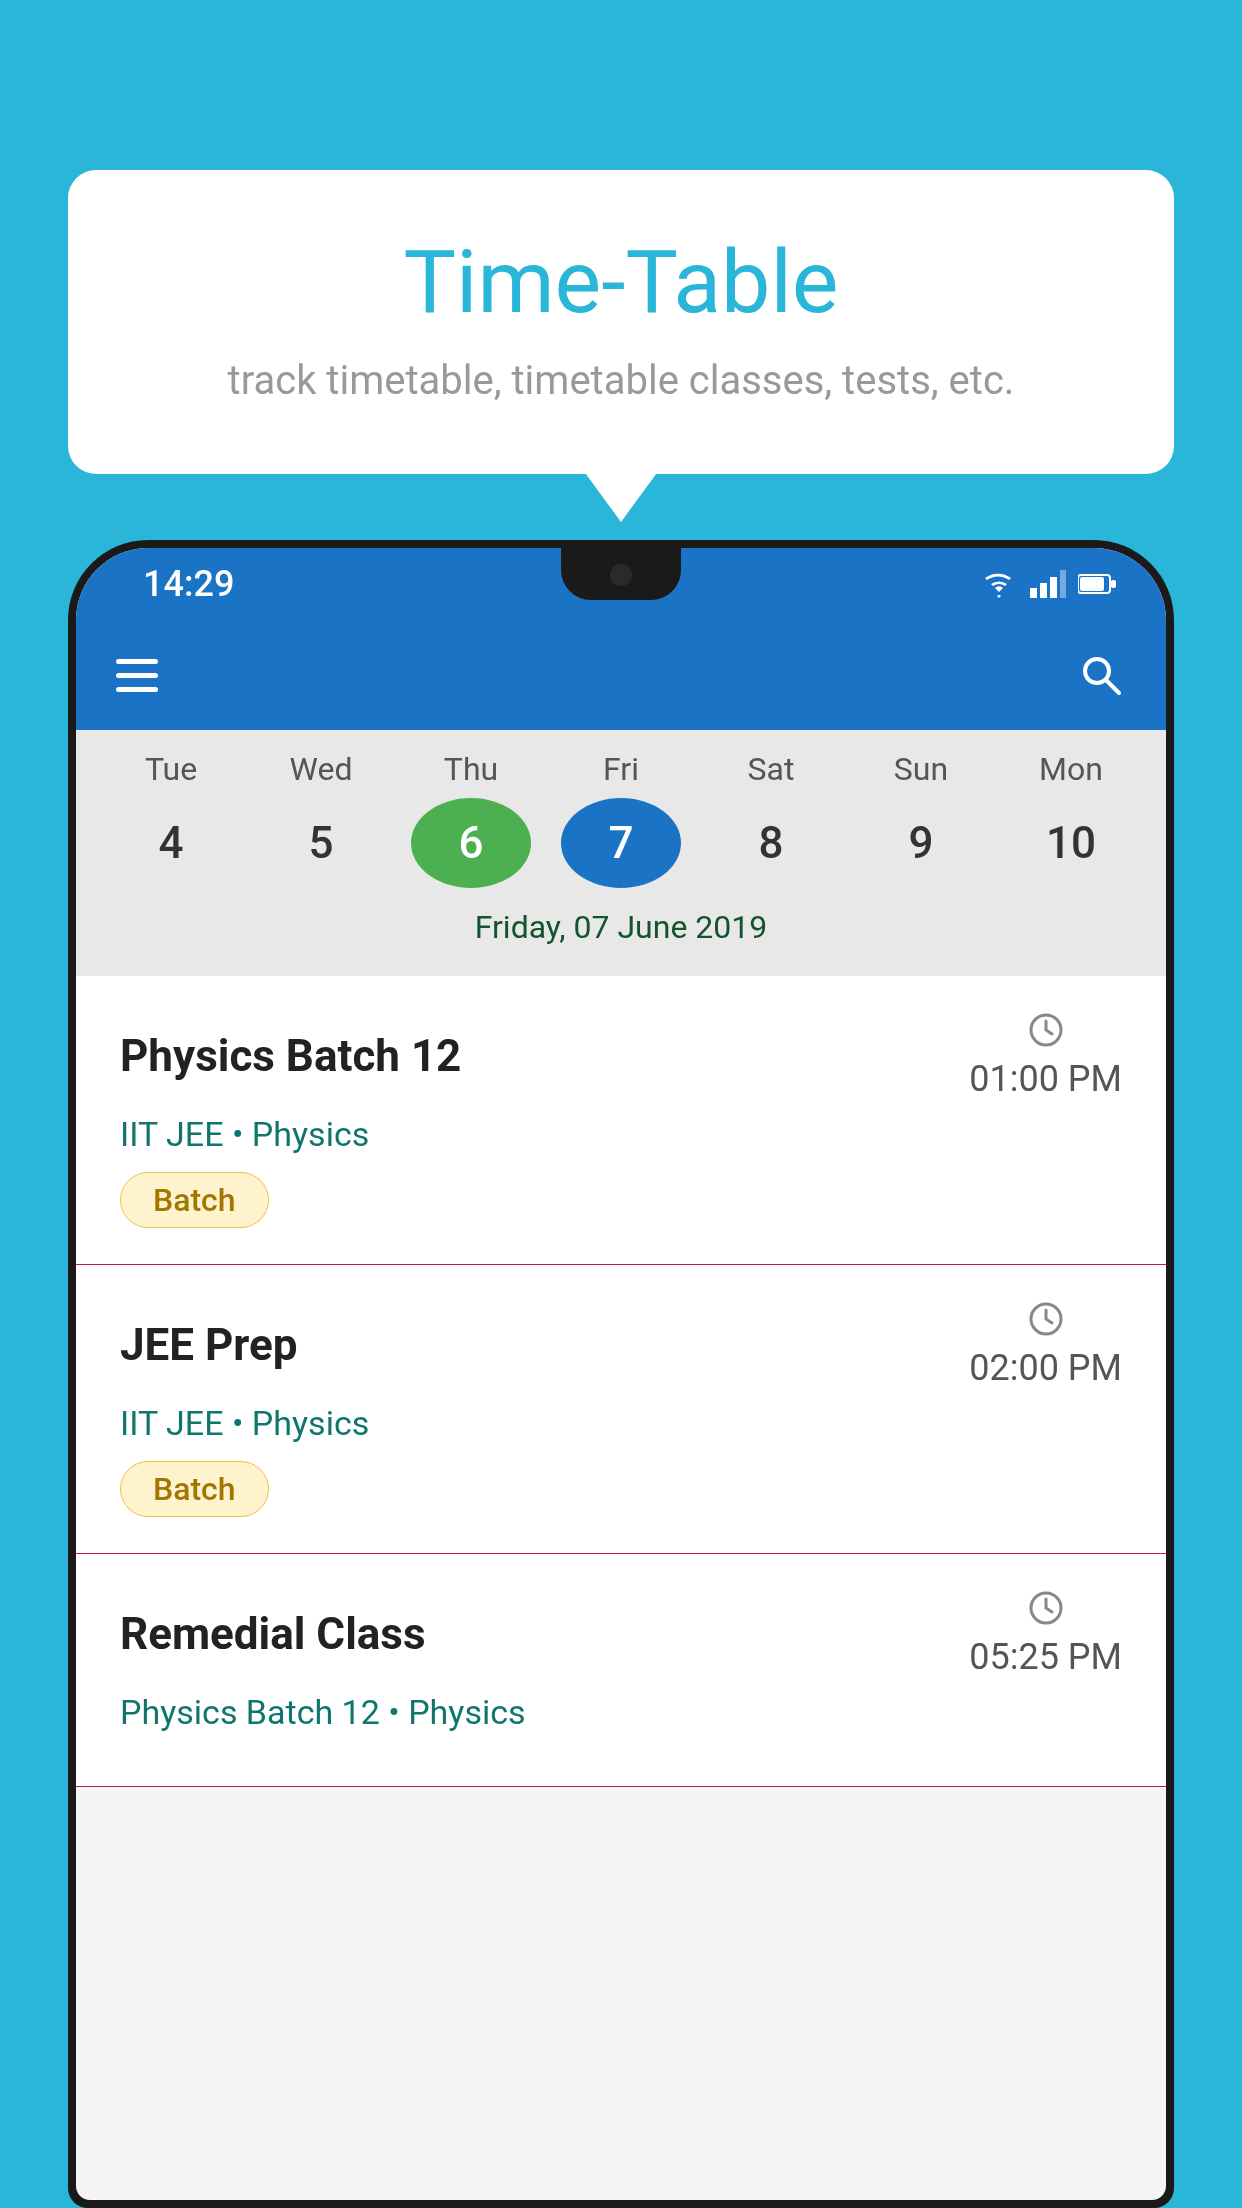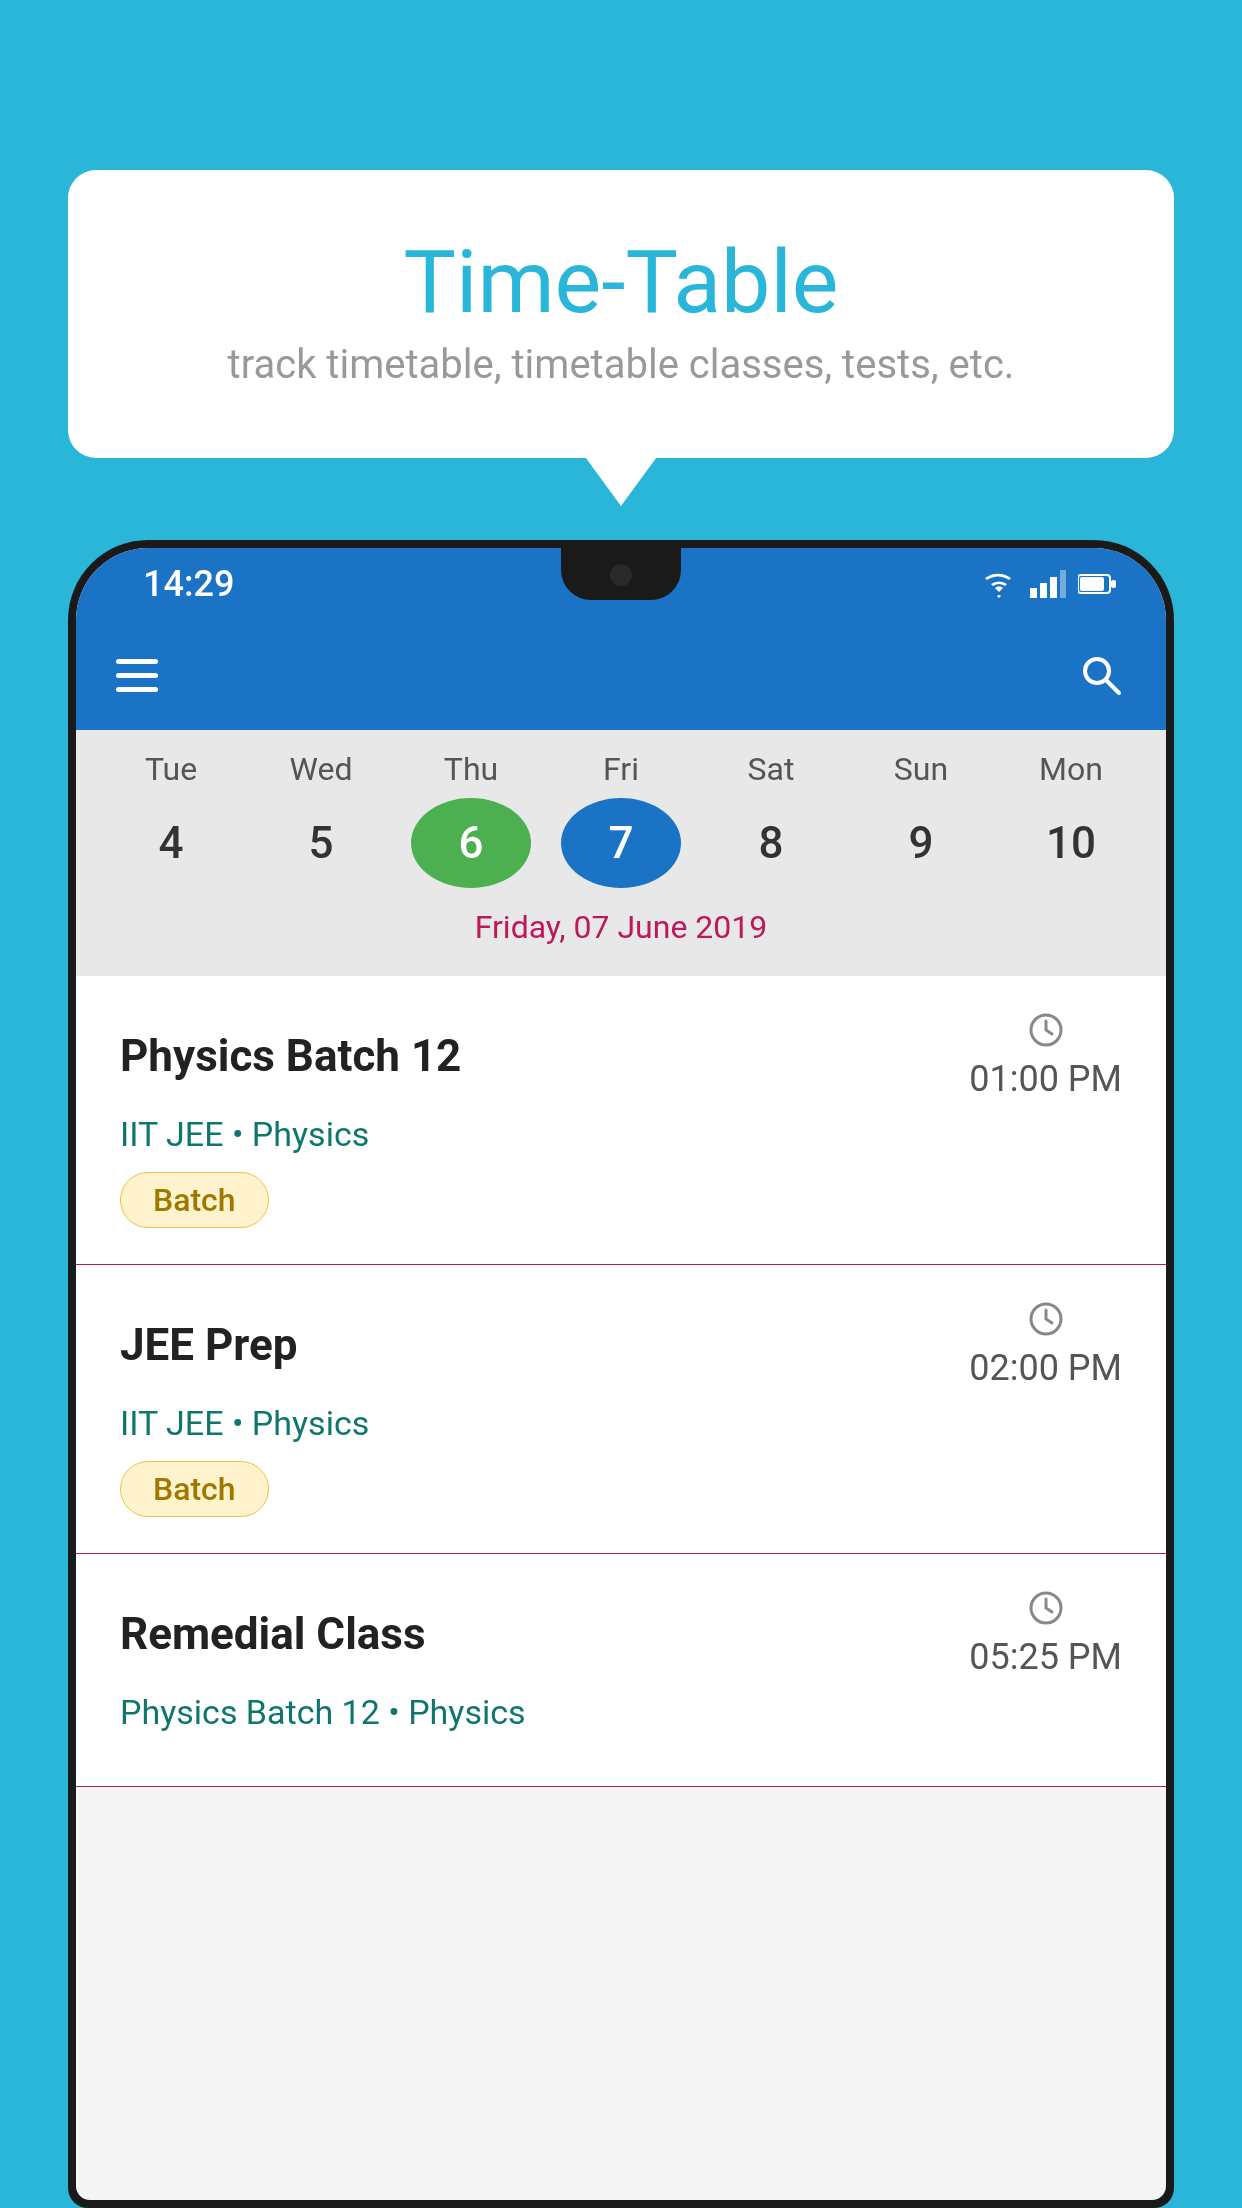--- a/index.html
+++ b/index.html
@@ -35,21 +35,21 @@
       height: 0;
       border-left: 38px solid transparent;
       border-right: 38px solid transparent;
       border-top: 52px solid white;
     }
 
     .bubble-title {
       font-size: 88px;
       font-weight: 400;
       color: #29b6d8;
-      margin-bottom: 8px;
+      margin-bottom: 24px;
     }
 
     .bubble-subtitle {
       font-size: 40px;
       color: #999;
       font-weight: 400;
     }
 
     
     .phone-frame {
@@ -207,21 +207,21 @@
     }
 
     .day-num.selected {
       background: #1a73c4;
       color: white;
       border-radius: 50%;
     }
 
     .selected-date-label {
       text-align: center;
-      color: #be185d;
+      color: #14532d;
       font-size: 32px;
       padding: 10px 0 20px;
     }
 
     
     .schedule-list {
       background: white;
       overflow-y: auto;
     }
 

